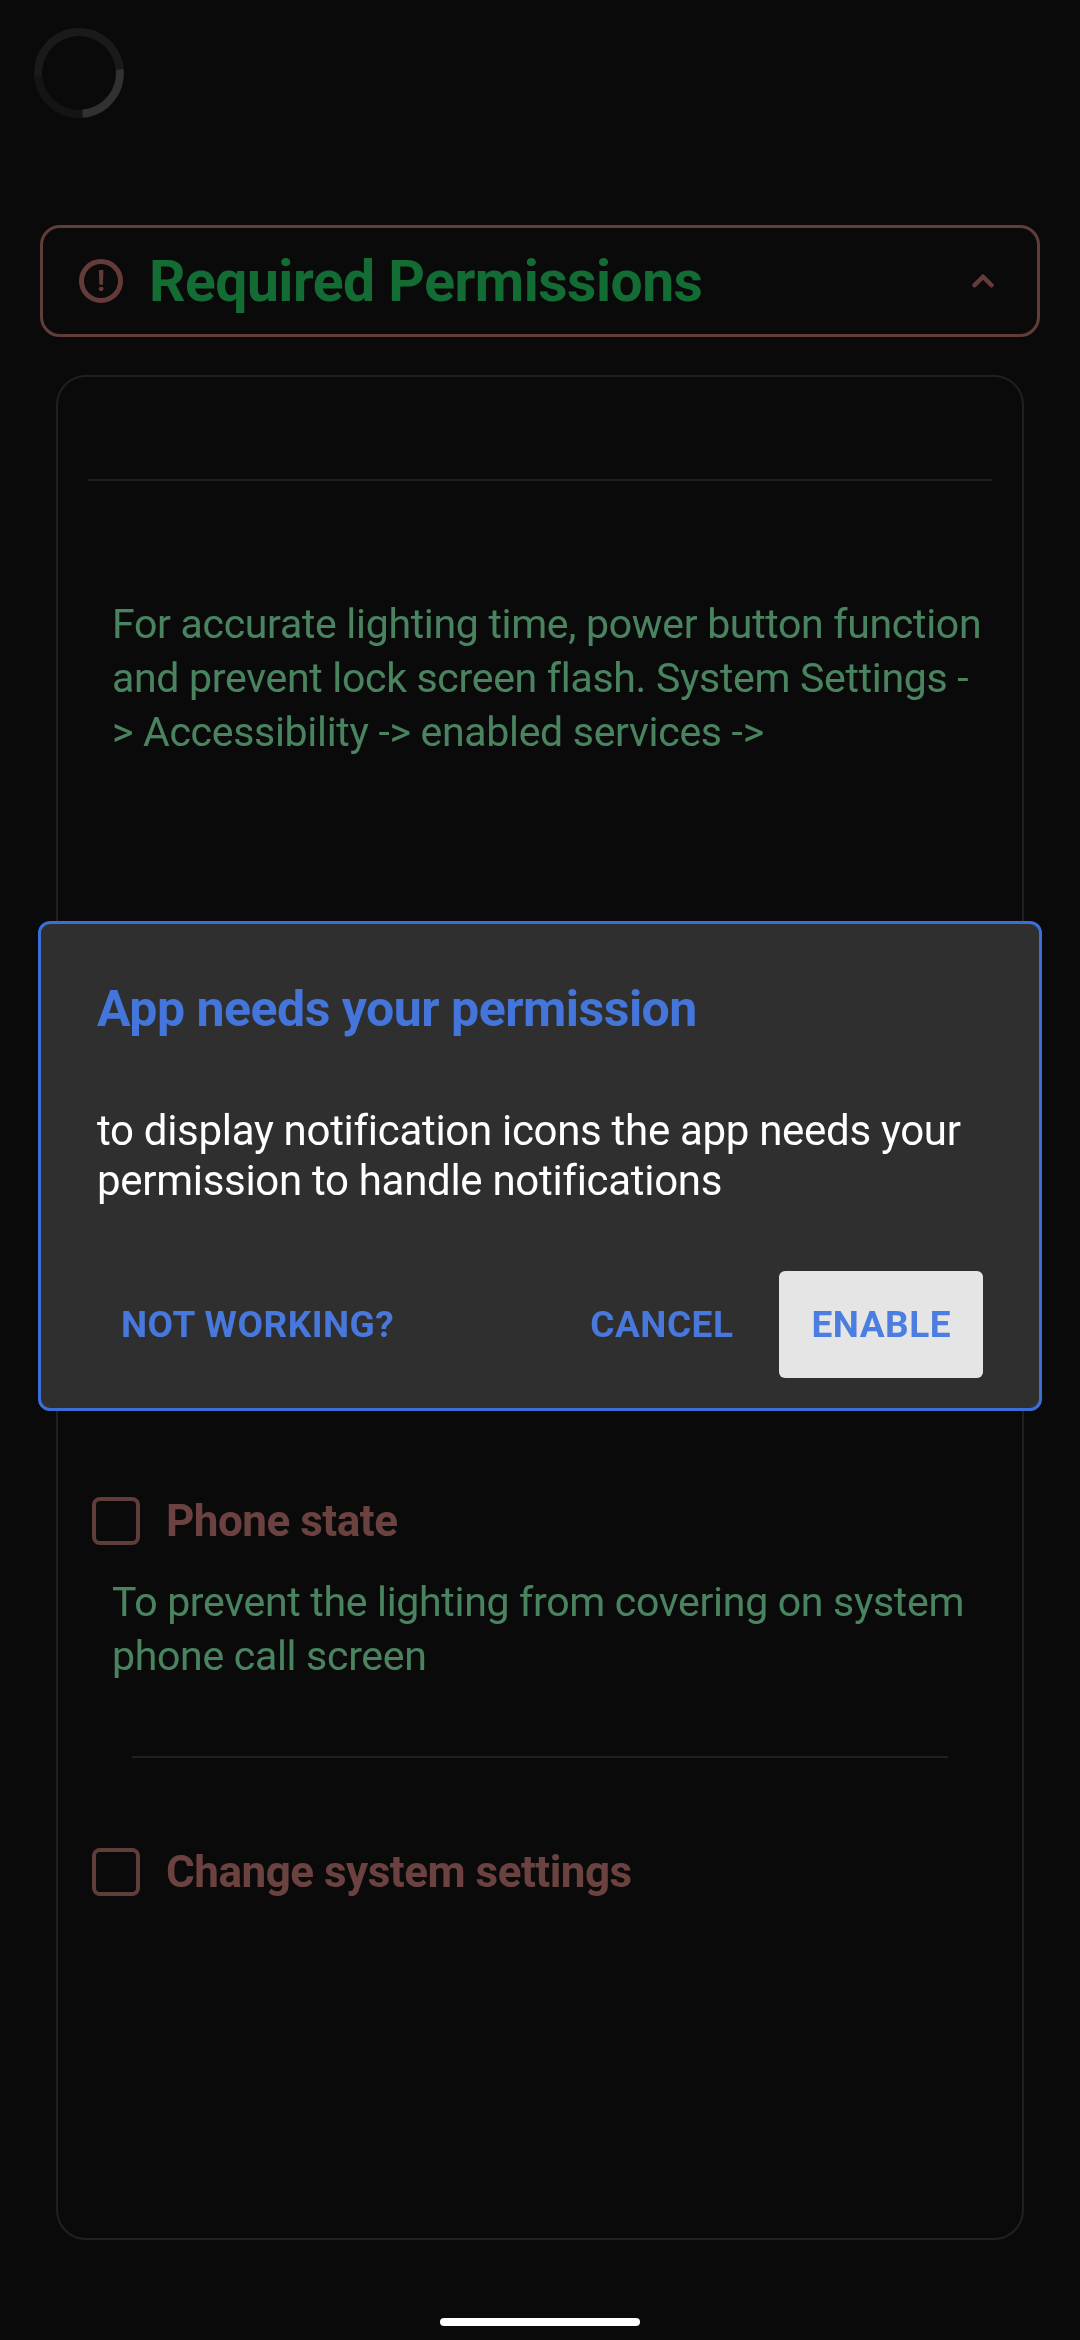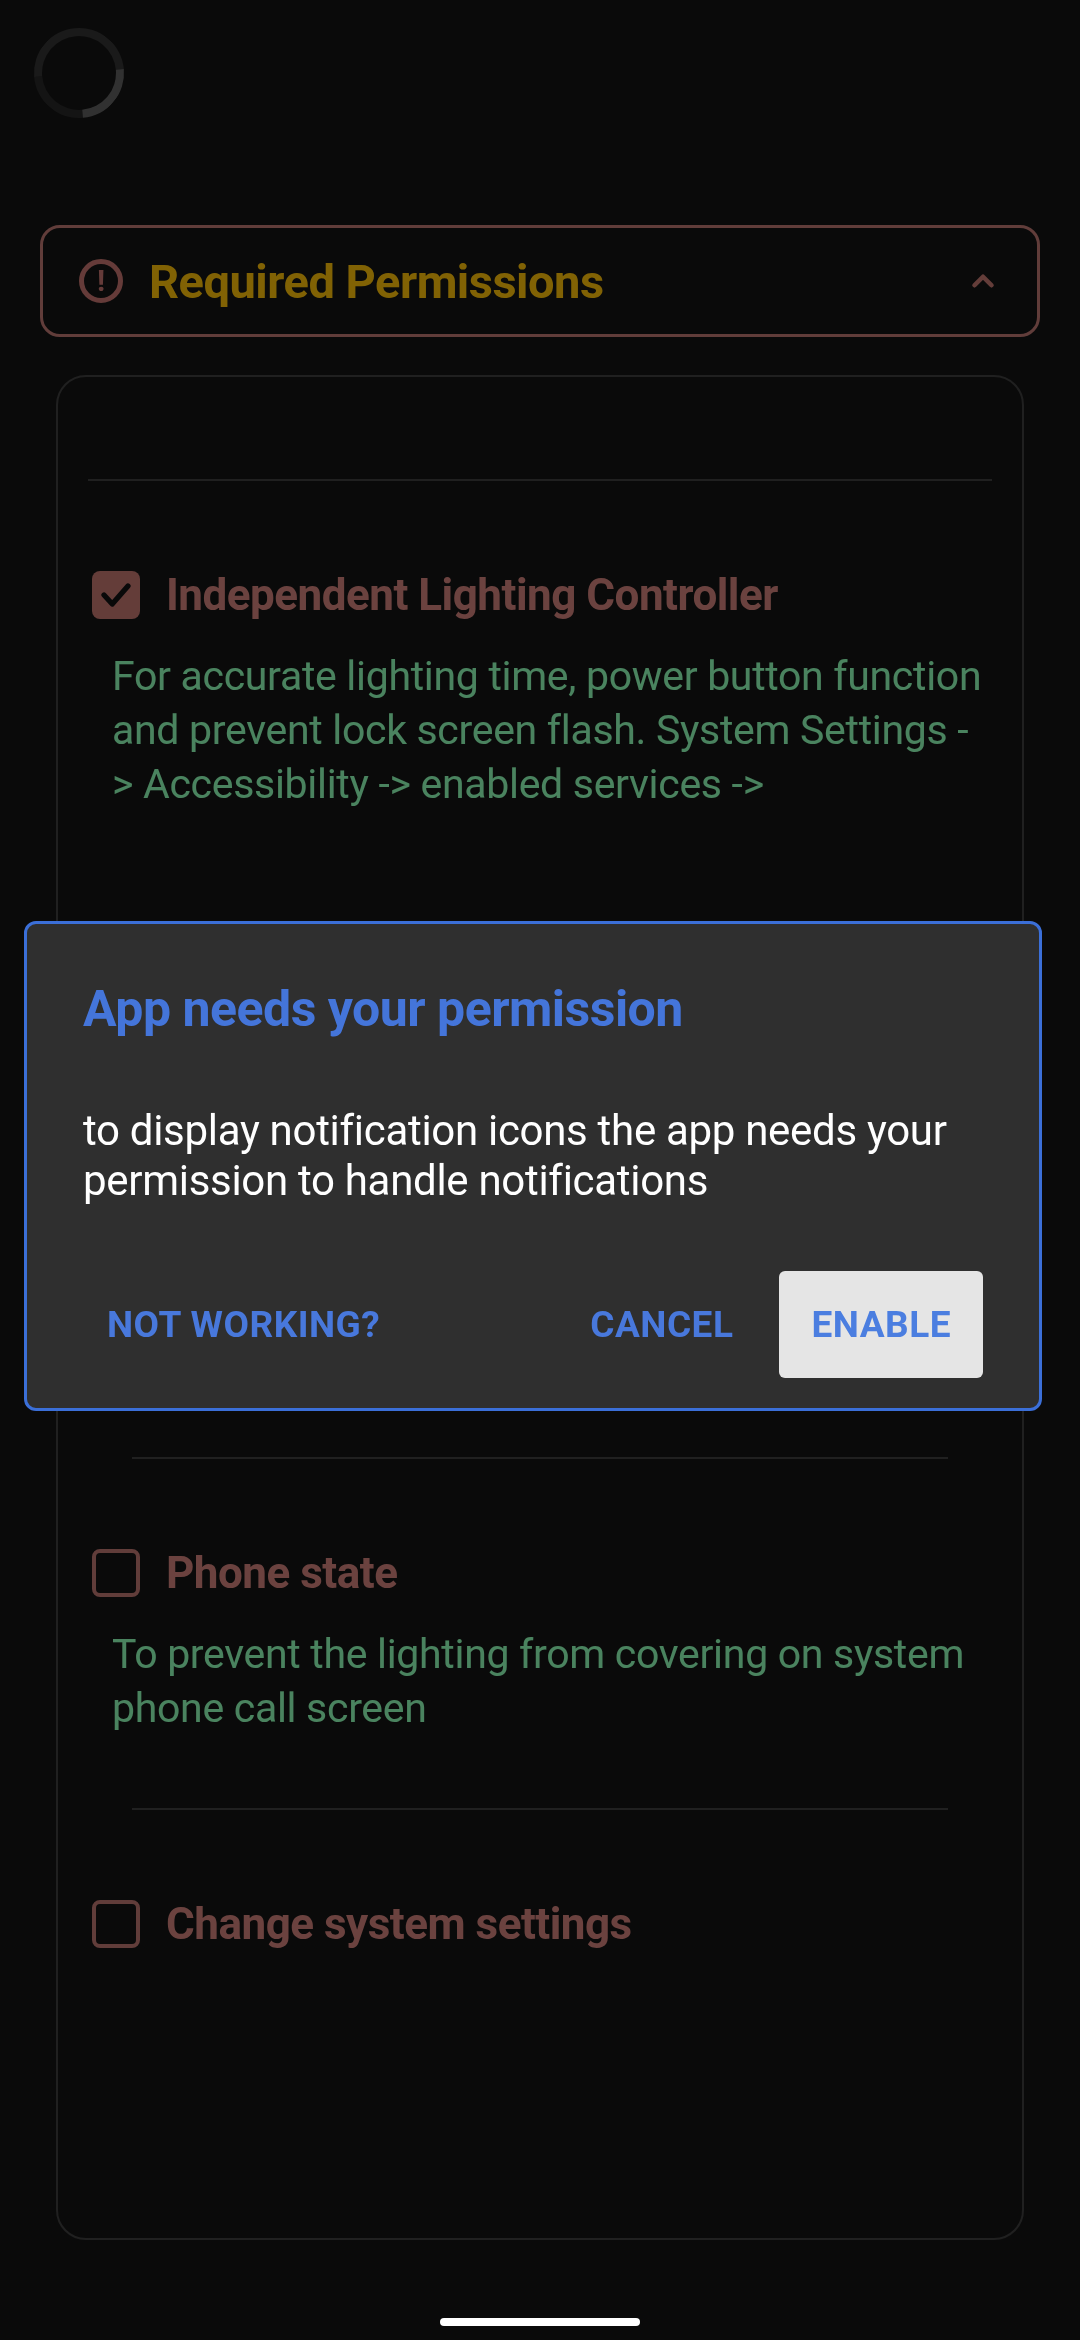--- a/index.html
+++ b/index.html
@@ -56,22 +56,22 @@
   color: #b76c67;
   font-weight: 700;
   font-size: 30px;
   flex-shrink: 0;
 }
 .expand-icon-inner {
   position: relative;
   top: -1px;
 }
 .expander-title {
-  color: #eab308;
-  font-size: 47px;
+  color: #22c55e;
+  font-size: 57px;
   font-weight: 700;
   letter-spacing: -0.5px;
   flex: 1;
 }
 .chevron-up {
   width: 36px;
   height: 36px;
   display: flex;
   align-items: center;
   justify-content: center;
@@ -139,21 +139,21 @@
   background: #3a3a3a;
 }
 .spacer-1 { height: 500px; }
 .dialog-scrim {
   position: absolute;
   inset: 0;
 }
 .dialog {
   position: absolute;
   top: 921px;
-  left: 24px;
+  left: 38px;
   right: 38px;
   background: #2f2f2f;
   border: 3px solid #3b6fd8;
   border-radius: 12px;
   padding: 56px 56px 30px 56px;
 }
 .dialog-title {
   color: #4475da;
   font-size: 50px;
   font-weight: 700;
@@ -222,28 +222,20 @@
       <svg width="34" height="34" viewBox="0 0 24 24" fill="none" stroke="#b56e68" stroke-width="3.2" stroke-linecap="round" stroke-linejoin="round">
           <polyline points="6 15 12 9 18 15"></polyline>
         </svg>
     </div>
   </div>
 
   <div class="permissions-panel">
     <div class="panel-top-divider"></div>
 
     <div class="perm-item">
-      <div class="perm-header">
-        <div class="checkbox checked">
-          <svg width="36" height="36" viewBox="0 0 24 24" fill="none" stroke="#101010" stroke-width="3.5" stroke-linecap="round" stroke-linejoin="round">
-              <polyline points="4 12 9.5 18 20 6"></polyline>
-            </svg>
-        </div>
-        <div class="perm-title">Independent Lighting Controller</div>
-      </div>
       <div class="perm-desc">For accurate lighting time, power button function and prevent lock screen flash. System Settings -&gt; Accessibility -&gt; enabled services -&gt;</div>
     </div>
 
     <div class="spacer-1"></div>
 
     <div class="item-divider"></div>
 
 
     <div class="item-divider"></div>
 

